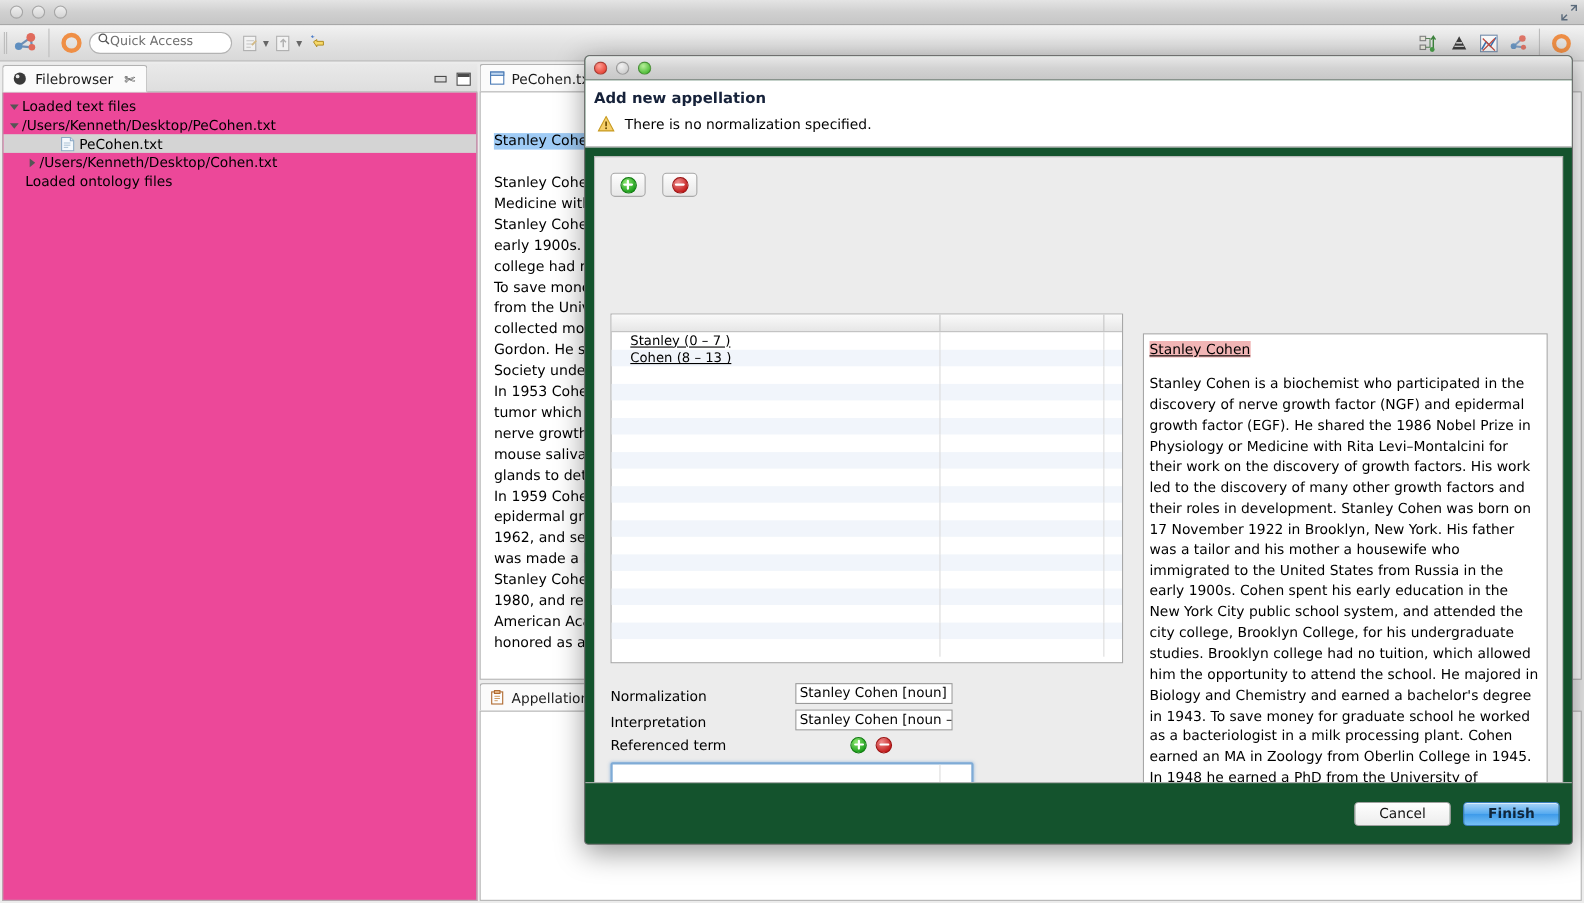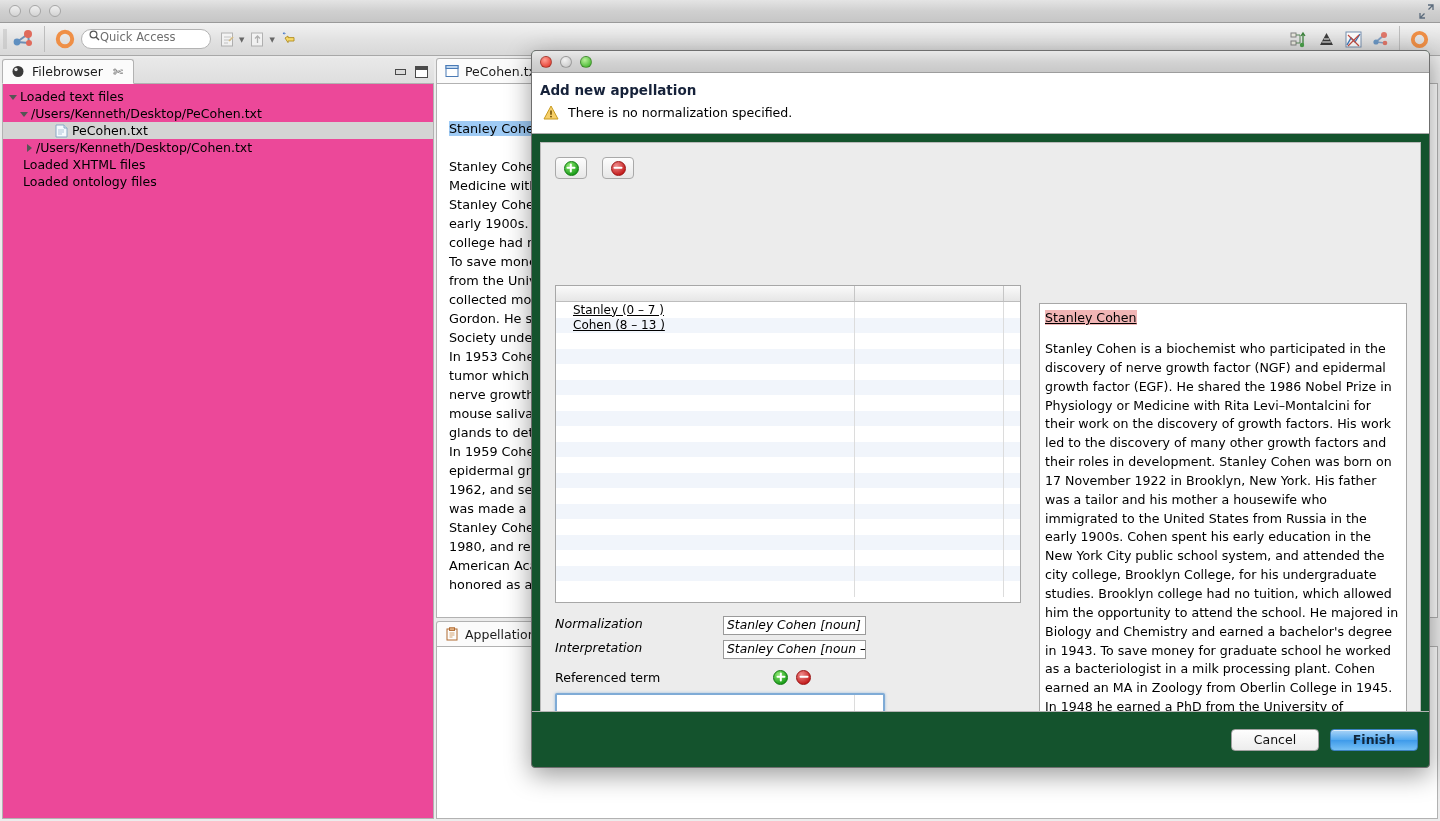--- a/index.html
+++ b/index.html
@@ -209,21 +209,21 @@
     position: absolute; left: 498px; top: 160px; width: 368px; height: 455px;
     background: #fff; border: 1px solid #a7a7a7;
     padding: 4px 6px 0 5px; overflow: hidden;
   }
   .dt-title { font-size: 12.6px; line-height: 19px; margin-bottom: 13px; }
   .dt-title span { background: #f1b5b5; text-decoration: underline; }
   .dt-par { font-size: 12.6px; line-height: 18.85px; color: #000; text-align: left; }
 
   
   .frm { position: absolute; left: 14px; top: 473px; width: 466px; }
-  .frow { display: flex; align-items: flex-start; height: 24px; margin-bottom: 0px; font-style: italic; }
+  .frow { display: flex; align-items: flex-end; height: 24px; margin-bottom: 0px; }
   .flabel { width: 168px; font-size: 12.6px; color: #000; }
   .finput {
     width: 143px; height: 19px; background: #fff;
     border: 1px solid #9a9a9a; font-size: 12.3px; color: #000;
     padding: 0 3px; line-height: 17px; overflow: hidden; white-space: nowrap;
   }
   .refrow { display: flex; align-items: center; height: 26px; }
   .ref-icons { display: flex; gap: 8px; margin-left: 50px; }
 
   .ref-list {
@@ -365,21 +365,21 @@
 
         <div class="tnode" style="padding-left:4px">
           <span class="tw">
             <svg width="12" height="12" viewBox="0 0 12 12">
                 <path d="M2 4l4 5 4-5z" fill="#555"></path>
               </svg>
           </span>
           <span>Loaded text files</span>
         </div>
 
-        <div class="tnode" style="padding-left:15px">
+        <div class="tnode" style="padding-left:4px">
           <span class="tw">
             <svg width="12" height="12" viewBox="0 0 12 12">
                 <path d="M2 4l4 5 4-5z" fill="#555"></path>
               </svg>
           </span>
           <span>/Users/Kenneth/Desktop/PeCohen.txt</span>
         </div>
 
         <div class="tnode sel" style="padding-left:52px">
           <span class="doc-ico">
@@ -394,23 +394,20 @@
 
         <div class="tnode" style="padding-left:20px">
           <span class="tw">
             <svg width="12" height="12" viewBox="0 0 12 12">
                 <path d="M4 2l5 4-5 4z" fill="#555"></path>
               </svg>
           </span>
           <span>/Users/Kenneth/Desktop/Cohen.txt</span>
         </div>
 
-        <div class="tnode" style="padding-left:20px">
-          <span>Loaded XHTML files</span>
-        </div>
 
         <div class="tnode" style="padding-left:20px">
           <span>Loaded ontology files</span>
         </div>
       </div>
     </div>
 
     <div class="view-right">
       <div class="editor-stack">
         <div class="etab">

